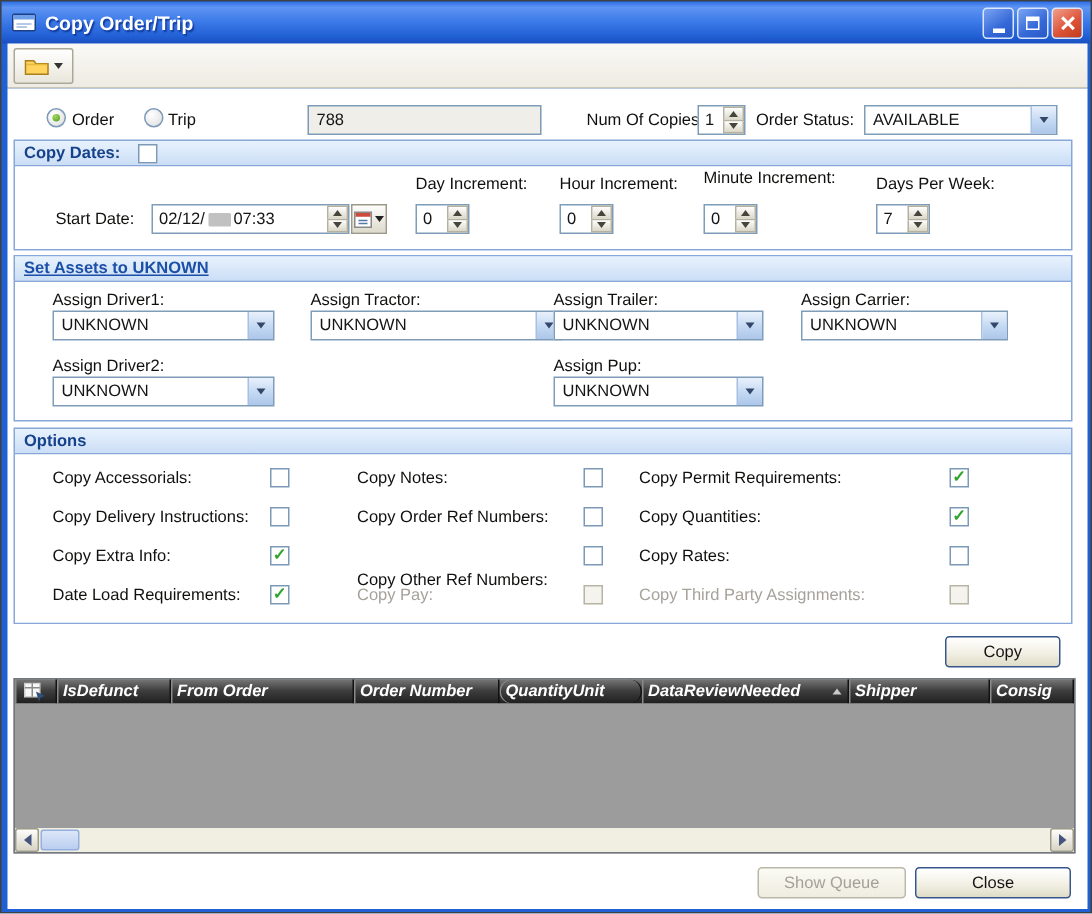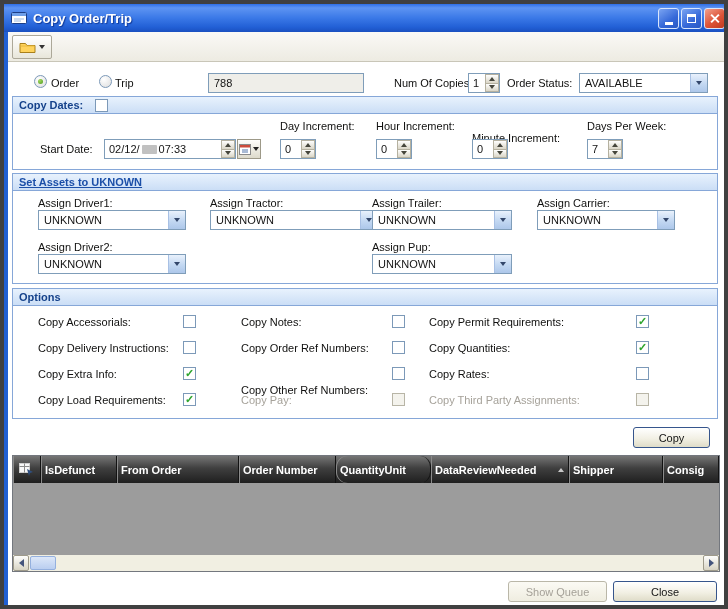--- a/index.html
+++ b/index.html
@@ -1,19 +1,19 @@
 <!DOCTYPE html>
 <html><head>
 <meta charset="utf-8">
 <style>
   * { box-sizing: border-box; margin: 0; padding: 0; }
   html,body { width: 728px; height: 609px; }
   body { font-family: "Liberation Sans", sans-serif; font-size: 11px; color: #141414; }
 
-  .window { position: relative; width: 728px; height: 609px; background: #2160D3; overflow: hidden; border: 4px solid #404040; }
+  .window { position: relative; width: 728px; height: 609px; background: #2160D3; overflow: hidden; border: 1px solid #404040; }
 
   
   .titlebar { position: absolute; left: 0; top: 0; width: 728px; height: 28px;
     background: linear-gradient(180deg,#2E6FE6 0%,#5E94F2 14%,#3C7AE8 48%,#2260D6 82%,#1A50C0 100%);
     display: flex; align-items: center; padding: 0 7px; }
   .title-text { color: #fff; font-weight: bold; font-size: 13px; margin-left: 6px; flex: 1;
     text-shadow: 1px 1px 1px #10399A; white-space: nowrap; }
   .winbtn { width: 21px; height: 21px; border-radius: 3px; border: 1px solid #D9E6FC; margin-left: 2px;
     display: flex; align-items: center; justify-content: center; }
   .winbtn.blue { background: linear-gradient(145deg,#7AA4F2,#3568D8 60%,#2A59C4); }
@@ -83,21 +83,21 @@
 
   
   .xp-btn { position: absolute; height: 21px; border: 1px solid #36558C; border-radius: 3px;
     background: linear-gradient(#FFFFFF,#F2F0E4 55%,#DFDCC8);
     display: flex; align-items: center; justify-content: center; color: #141414; }
   .xp-btn.disabled { border-color: #BAB7A8; color: #A5A198; background: linear-gradient(#FBFAF4,#EFEDE0); }
 
   
   .grid { position: absolute; left: 8px; top: 451px; width: 708px; height: 117px; border: 1px solid #73777E;
     display: flex; flex-direction: column; background: #9C9C9C; }
-  .grid-header { height: 27px; display: flex; background: linear-gradient(#767676,#3F3F3F 45%,#1F1F1F); }
+  .grid-header { height: 16px; display: flex; background: linear-gradient(#767676,#3F3F3F 45%,#1F1F1F); font-style: italic; }
   .gh-cell { display: flex; align-items: center; padding: 0 4px; color: #fff; font-weight: bold;
     border-right: 1px solid #121212; box-shadow: inset 1px 0 0 #8A8A8A; white-space: nowrap; overflow: hidden; }
   .gh-cell.corner { justify-content: center; padding: 0; }
   .sort-icon { margin-left: auto; color: #C9C9C9; }
   .grid-body { flex: 1; background: #9C9C9C; }
   .hscroll { position: relative; height: 16px; background: #F1EFE2; display: flex; align-items: center; }
   .scroll-btn { width: 16px; height: 16px; background: linear-gradient(#FDFDFB,#D8D4C4);
     border: 1px solid #9E9A8A; border-radius: 2px; display: flex; align-items: center; justify-content: center; color: #44547C; }
   .scroll-btn.right { position: absolute; right: 0; top: 0; }
   .scroll-thumb { position: absolute; left: 17px; top: 1px; width: 26px; height: 14px;
@@ -171,21 +171,21 @@
   </div>
 
   <div class="section" style="top:92px;">
     <div class="sec-header">
       <span>Copy Dates:</span>
       <span class="cbx static" style="margin-left:12px;"></span>
     </div>
     <div class="sec-body" style="height:55px;">
       <span class="lbl" style="left:267px;top:6px;">Day Increment:</span>
       <span class="lbl" style="left:363px;top:6px;">Hour Increment:</span>
-      <span class="lbl" style="left:459px;top:18px;">Minute Increment:</span>
+      <span class="lbl" style="left:459px;top:2px;">Minute Increment:</span>
       <span class="lbl" style="left:574px;top:6px;">Days Per Week:</span>
 
       <span class="lbl" style="left:27px;top:29px;">Start Date:</span>
       <div class="spinner" style="left:91px;top:25px;width:132px;">
         <div class="dt-text">
           <span>02/12/</span>
           <span class="redacted"></span>
           <span>07:33</span>
         </div>
         <div class="spin-btns">
@@ -326,21 +326,21 @@
       <span class="lbl" style="left:416px;top:36px;">Copy Quantities:</span>
       <span class="cbx" style="left:623px;top:35px;">✓</span>
 
       <span class="lbl" style="left:25px;top:62px;">Copy Extra Info:</span>
       <span class="cbx" style="left:170px;top:61px;">✓</span>
       <span class="lbl" style="left:228px;top:62px;margin-top:16px;">Copy Other Ref Numbers:</span>
       <span class="cbx" style="left:379px;top:61px;"></span>
       <span class="lbl" style="left:416px;top:62px;">Copy Rates:</span>
       <span class="cbx" style="left:623px;top:61px;"></span>
 
-      <span class="lbl" style="left:25px;top:88px;">Copy Load Requirements:</span>
+      <span class="lbl" style="left:25px;top:88px;">Date Load Requirements:</span>
       <span class="cbx" style="left:170px;top:87px;">✓</span>
       <span class="lbl disabled" style="left:228px;top:88px;">Copy Pay:</span>
       <span class="cbx disabled" style="left:379px;top:87px;"></span>
       <span class="lbl disabled" style="left:416px;top:88px;">Copy Third Party Assignments:</span>
       <span class="cbx disabled" style="left:623px;top:87px;"></span>
     </div>
   </div>
 
   <div class="xp-btn" style="left:629px;top:423px;width:77px;">
     <span>Copy</span>

